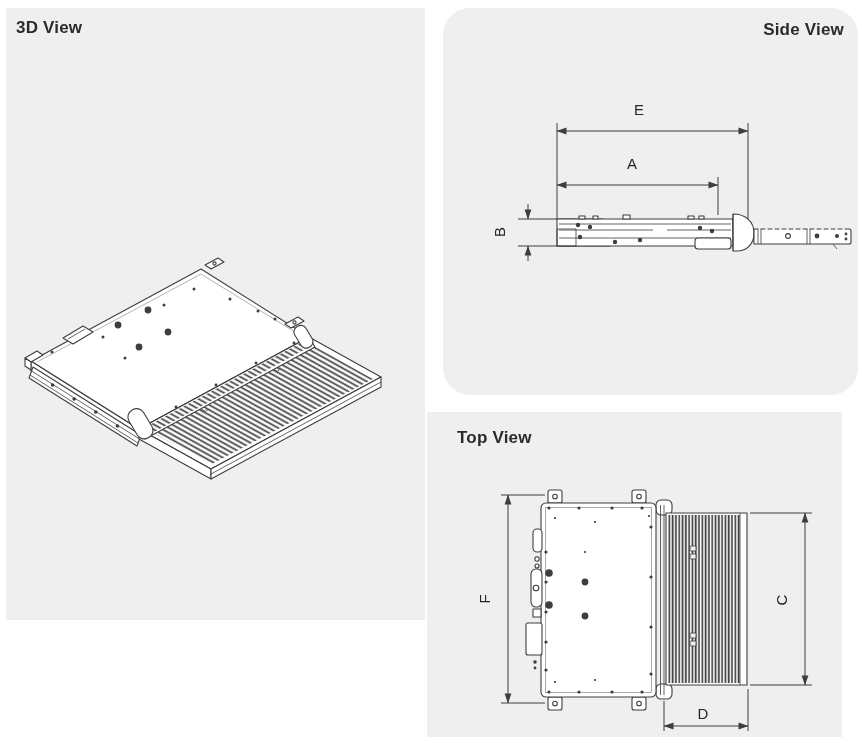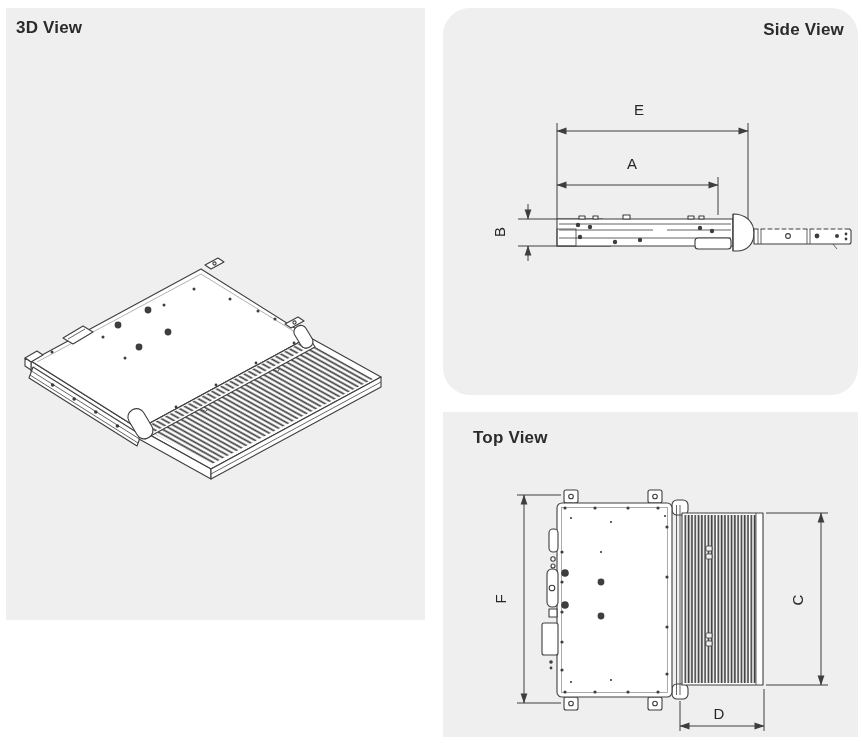--- a/index.html
+++ b/index.html
@@ -1,20 +1,20 @@
 <!DOCTYPE html>
 <html style="--panel-bg: #efefef; --line: #3e3e3e; --label: #262626; --title: #2b2b2b;"><head>
 <meta charset="utf-8">
 <style>
   html,body{margin:0;padding:0;width:862px;height:743px;background:#fff;overflow:hidden;}
   body{position:relative;font-family:"Liberation Sans",sans-serif;}
   .panel{position:absolute;background:var(--panel-bg,#efefef);}
   #p3d{left:6px;top:8px;width:419px;height:612px;}
   #pside{left:443px;top:8px;width:415px;height:387px;border-radius:27px;}
-  #ptop{left:443px;top:412px;width:415px;height:325px;}
+  #ptop{left:427px;top:412px;width:415px;height:325px;}
   .title{position:absolute;font-weight:700;font-size:17px;letter-spacing:.2px;color:var(--title,#2b2b2b);}
   #t3d{left:10px;top:10px;}
   #tside{right:14px;top:12px;}
   #ttop{left:30px;top:16px;}
   svg{position:absolute;left:0;top:0;}
   .ln{stroke:var(--line,#3e3e3e);fill:none;stroke-width:1.1;stroke-linecap:round;stroke-linejoin:round;}
   .thin{stroke:var(--line,#3e3e3e);fill:none;stroke-width:.8;}
   .fw{fill:#fff;stroke:var(--line,#3e3e3e);stroke-width:1.1;stroke-linejoin:round;}
   .fd{fill:var(--line,#3e3e3e);stroke:none;}
   .dim{stroke:var(--line,#3e3e3e);stroke-width:1;fill:none;}

